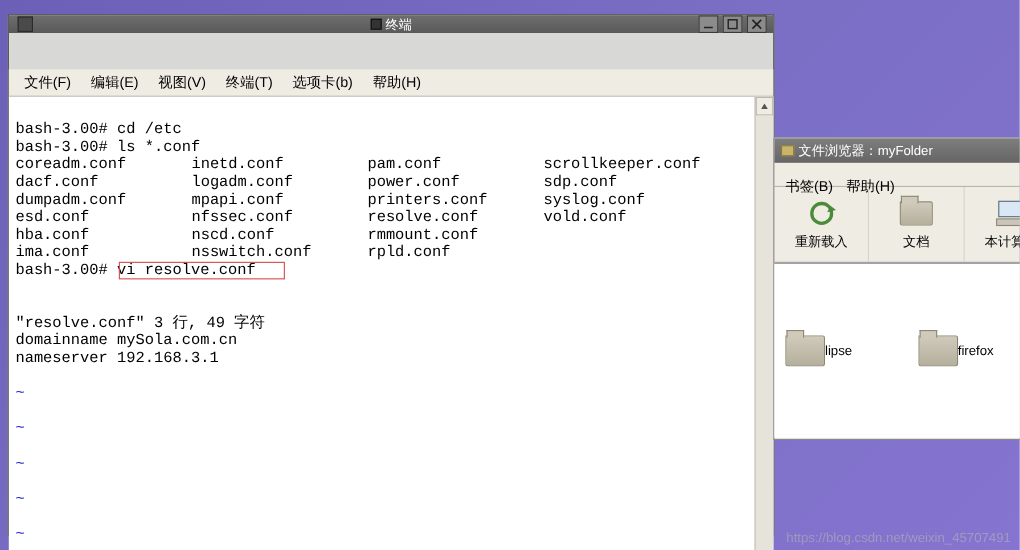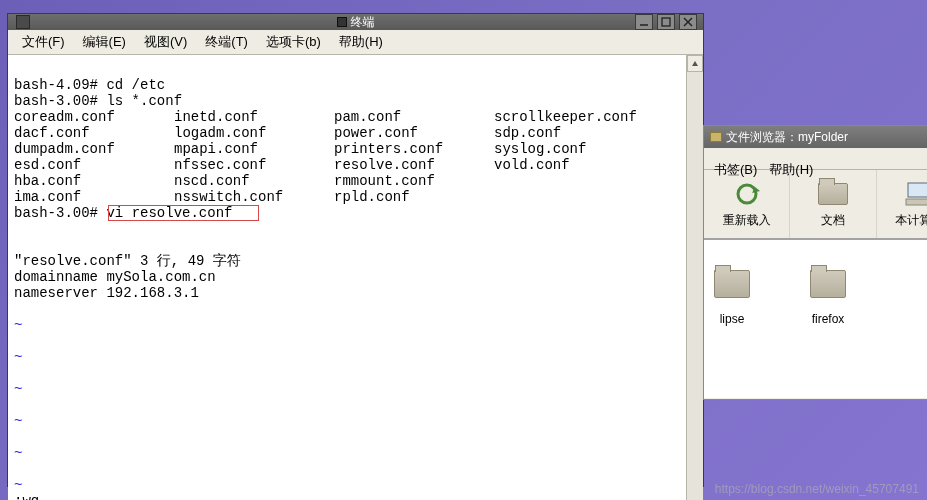--- a/index.html
+++ b/index.html
@@ -69,20 +69,21 @@
   }
   .menubar {
     height: 26px;
     background: #efece3;
     border-bottom: 1px solid #b7b4aa;
     display: flex;
     align-items: center;
     padding: 0 6px;
     gap: 2px;
     font-size: 13px;
+    margin-top: 33px;
   }
   .menu-item {
     padding: 3px 8px;
     cursor: pointer;
   }
   .term-area {
     flex: 1;
     display: flex;
     background: #fff;
     position: relative;
@@ -179,23 +180,23 @@
   .fb-content {
     flex: 1;
     background: #fff;
     height: 158px;
     display: flex;
     padding: 30px 10px;
     gap: 60px;
   }
   .folder-item {
     display: flex;
-    flex-direction: column;
-    align-items: center;
-    gap: 14px;
+    flex-direction: row;
+    align-items: center;
+    gap: 0;
     font-size: 12px;
     cursor: pointer;
   }
   .folder-icon {
     width: 36px; height: 28px;
     background: linear-gradient(to bottom, #cfcabb 0%, #b5af9d 100%);
     border: 1px solid #8e8873;
     border-radius: 0 2px 2px 2px;
     position: relative;
   }
@@ -250,21 +251,21 @@
   <div class="menubar">
     <div class="menu-item"><span>文件(F)</span></div>
     <div class="menu-item"><span>编辑(E)</span></div>
     <div class="menu-item"><span>视图(V)</span></div>
     <div class="menu-item"><span>终端(T)</span></div>
     <div class="menu-item"><span>选项卡(b)</span></div>
     <div class="menu-item"><span>帮助(H)</span></div>
   </div>
   <div class="term-area">
     <div class="term-content">
-<span>bash-4.09# cd /etc</span>
+<span>bash-3.00# cd /etc</span>
 <span>bash-3.00# ls *.conf</span>
 <div style="display:flex;"><span style="width:160px">coreadm.conf
 dacf.conf
 dumpadm.conf
 esd.conf
 hba.conf
 ima.conf</span><span style="width:160px">inetd.conf
 logadm.conf
 mpapi.conf
 nfssec.conf

